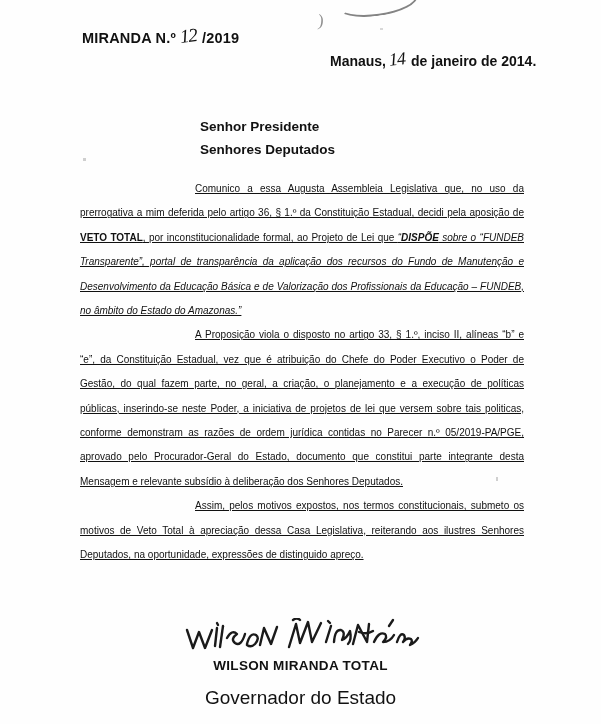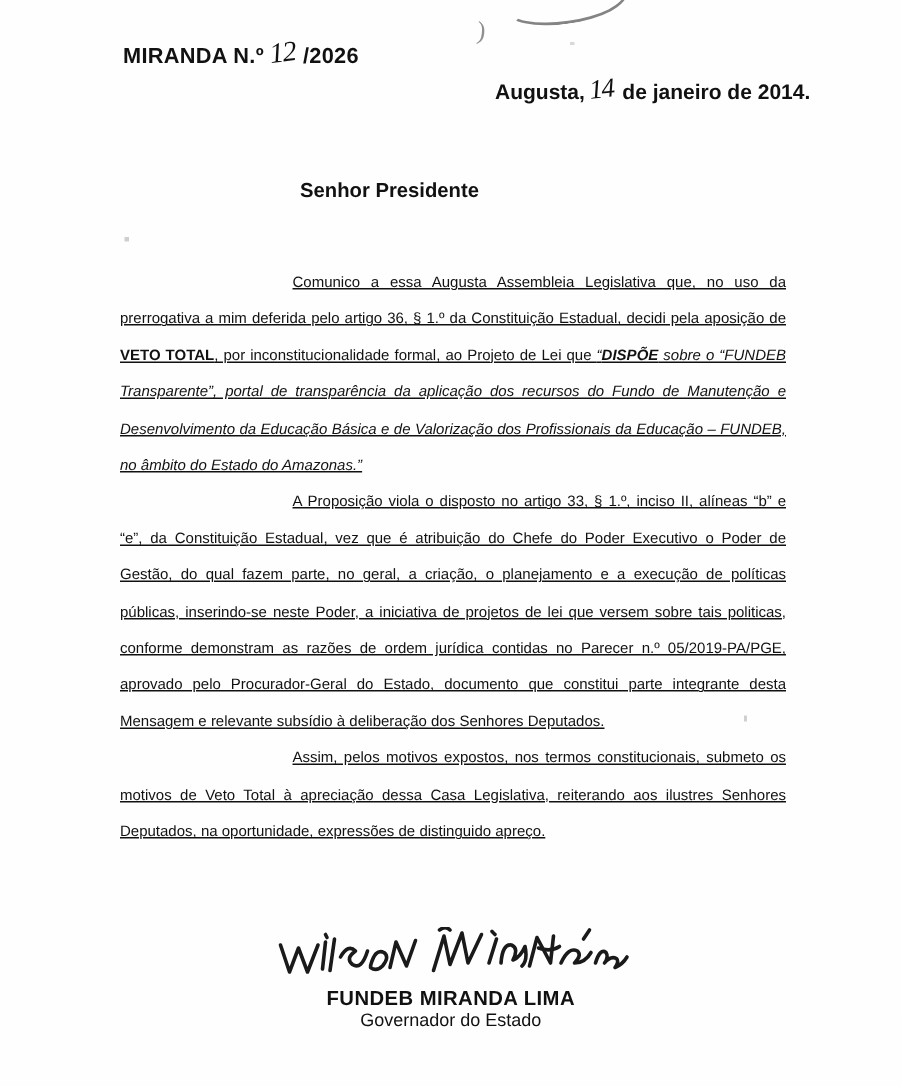--- a/index.html
+++ b/index.html
@@ -160,45 +160,46 @@
     width: 240px;
     height: 44px;
   }
   #signatory-name {
     font-size: 13.5px;
     font-weight: bold;
     letter-spacing: .3px;
     margin-top: -4px;
   }
   #signatory-title {
-    font-size: 12px;
-    margin-top: 0;
+    font-size: 19px;
+    margin-top: 14px;
   }
 </style>
 </head>
 <body>
 
 <div class="page">
 
   <div class="artifact" id="scan-curve"></div>
   <div class="artifact" id="scan-paren">)</div>
   <div class="artifact" id="scan-speck-a"></div>
   <div class="artifact" id="scan-speck-b"></div>
   <div class="artifact" id="scan-speck-c"></div>
 
   <div id="message-header">
-    <span>MIRANDA N.º</span><span id="message-number">12</span><span>/2026</span>
+    <span>MIRANDA N.º</span><span id="message-number">12</span><span>/2019</span>
   </div>
 
   <div id="place-date-line">
-    <span>Augusta,</span><span id="date-day">14</span><span>de janeiro de 2014.</span>
+    <span>Manaus,</span><span id="date-day">14</span><span>de janeiro de 2014.</span>
   </div>
 
   <div id="salutation">
     <div>Senhor Presidente</div>
+    <div>Senhores Deputados</div>
   </div>
 
   <div id="body-text">
 
     <p><span>Comunico a essa Augusta Assembleia Legislativa que, no uso da prerrogativa a mim deferida pelo artigo 36, § 1.º da Constituição Estadual, decidi pela aposição de </span><b class="strong">VETO TOTAL</b><span>, por inconstitucionalidade formal, ao Projeto de Lei que </span><span class="quote"><span>“</span><b>DISPÕE</b><span> sobre o “FUNDEB Transparente”, portal de transparência da aplicação dos recursos do Fundo de Manutenção e Desenvolvimento da Educação Básica e de Valorização dos Profissionais da Educação – FUNDEB, no âmbito do Estado do Amazonas.”</span></span></p>
 
     <p>A Proposição viola o disposto no artigo 33, § 1.º, inciso II, alíneas “b” e “e”, da Constituição Estadual, vez que é atribuição do Chefe do Poder Executivo o Poder de Gestão, do qual fazem parte, no geral, a criação, o planejamento e a execução de políticas públicas, inserindo-se neste Poder, a iniciativa de projetos de lei que versem sobre tais politicas, conforme demonstram as razões de ordem jurídica contidas no Parecer n.º 05/2019-PA/PGE, aprovado pelo Procurador-Geral do Estado, documento que constitui parte integrante desta Mensagem e relevante subsídio à deliberação dos Senhores Deputados.</p>
 
     <p>Assim, pelos motivos expostos, nos termos constitucionais, submeto os motivos de Veto Total à apreciação dessa Casa Legislativa, reiterando aos ilustres Senhores Deputados, na oportunidade, expressões de distinguido apreço.</p>
   </div>
@@ -218,17 +219,17 @@
         <path d="M145 24 L150 8"></path>
         <path d="M147 3 L149 5"></path>
         <path d="M153 24 q1 -13 7 -12 q5 2 1 10 q5 -2 8 -9 q2 9 -2 13"></path>
         <path d="M172 26 L177 7 L186 24 L188 6"></path>
         <path d="M178 14 q8 3 14 -1"></path>
         <path d="M193 24 q5 -11 11 -8 q3 3 -2 8 q7 0 11 -7"></path>
         <path d="M208 8 L212 2"></path>
         <path d="M216 24 q3 -10 7 -7 q2 3 -1 7 q4 -5 8 -3 q2 2 -1 6 q5 -2 8 -7"></path>
       </g>
     </svg>
-    <div id="signatory-name">FUNDEB MIRANDA LIMA</div>
+    <div id="signatory-name">WILSON MIRANDA TOTAL</div>
     <div id="signatory-title">Governador do Estado</div>
   </div>
 
 </div>
 
 </body></html>

